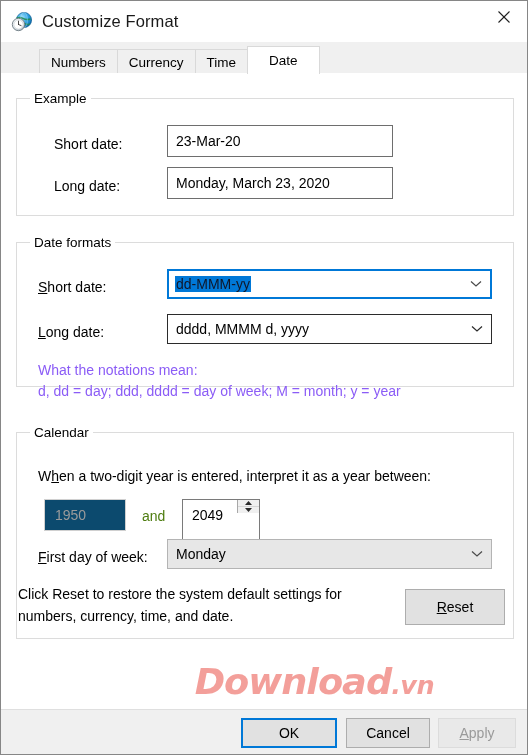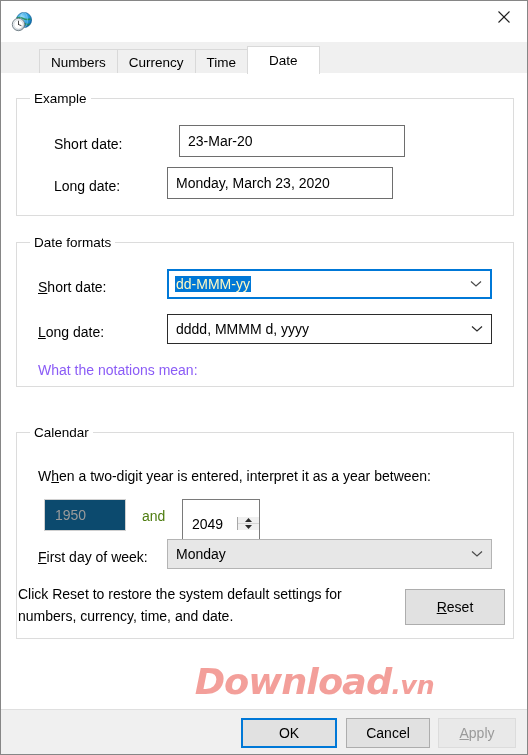--- a/index.html
+++ b/index.html
@@ -183,21 +183,21 @@
     padding-left: 8px;
     white-space: nowrap;
     overflow: hidden;
   }
   .combo .combo-text.selected-text {
     padding-left: 0;
     margin-left: 6px;
   }
   .combo .combo-text.selected-text span.hl {
     background: #0078d7;
-    color: #fef9c3;
+    color: #0f172a;
     padding: 1px 1px 2px 1px;
   }
   .combo .chev {
     flex: 0 0 auto;
     width: 28px;
     display: flex;
     align-items: center;
     justify-content: center;
   }
 
@@ -229,21 +229,21 @@
     padding-left: 10px;
     white-space: nowrap;
   }
   .spin-wrap {
     position: absolute;
     box-sizing: border-box;
     height: 49px;
     border: 1px solid #7a7a7a;
     background: #ffffff;
     display: flex;
-    align-items: center;
+    align-items: flex-start;
   }
   .spin-wrap .spin-value {
     flex: 1 1 auto;
     font-size: 14px;
     color: #000;
     line-height: 30px;
     padding-left: 9px;
     white-space: nowrap;
   }
   .spin-buttons {
@@ -375,20 +375,21 @@
         <circle cx="13" cy="9" r="7.6" fill="url(#gl)" stroke="#0b5c94" stroke-width="0.7"></circle>
         <path d="M5.6 7.2 Q9 5.6 12 7.4 Q15 9.2 19.6 8" stroke="#1f8a4c" stroke-width="1.5" fill="none" opacity="0.85"></path>
         <path d="M6.5 12.4 Q10 10.6 13.6 12.6 Q16.6 14.2 19 12.8" stroke="#1f8a4c" stroke-width="1.4" fill="none" opacity="0.8"></path>
         <ellipse cx="13" cy="9" rx="3.4" ry="7.6" fill="none" stroke="#bfe4f7" stroke-width="0.6" opacity="0.7"></ellipse>
         <circle cx="7.5" cy="13.5" r="6.2" fill="url(#cl)" stroke="#6f7d85" stroke-width="0.9"></circle>
         <circle cx="7.5" cy="13.5" r="4.6" fill="#ffffff" stroke="#b9c3c9" stroke-width="0.5"></circle>
         <line x1="7.5" y1="13.5" x2="7.5" y2="10.1" stroke="#333" stroke-width="0.9" stroke-linecap="round"></line>
         <line x1="7.5" y1="13.5" x2="10.1" y2="14.6" stroke="#333" stroke-width="0.9" stroke-linecap="round"></line>
       </svg>
     </div>
+    <div class="title-text">Customize Format</div>
     <div class="close-btn">
       <svg width="14" height="14" viewBox="0 0 14 14">
         <line x1="1.5" y1="1.5" x2="12.5" y2="12.5" stroke="#202020" stroke-width="1.1"></line>
         <line x1="12.5" y1="1.5" x2="1.5" y2="12.5" stroke="#202020" stroke-width="1.1"></line>
       </svg>
     </div>
   </div>
 
   <div class="tabstrip">
     <div class="tabs">
@@ -397,21 +398,21 @@
       <div class="tab">Time</div>
       <div class="tab active">Date</div>
     </div>
   </div>
 
   <div class="content">
 
     <fieldset class="group" id="group-example">
       <legend>Example</legend>
       <div class="row-label" style="left:37px; top:30px;">Short date:</div>
-      <div class="example-box" style="left:162px; top:19px; width:226px;">23-Mar-20</div>
+      <div class="example-box" style="left:150px; top:19px; width:226px;">23-Mar-20</div>
       <div class="row-label" style="left:37px; top:72px;">Long date:</div>
       <div class="example-box" style="left:150px; top:61px; width:226px;">Monday, March 23, 2020</div>
     </fieldset>
 
     <fieldset class="group" id="group-formats">
       <legend>Date formats</legend>
 
       <div class="row-label" style="left:21px; top:29px;"><span class="u">S</span><span>hort date:</span></div>
       <div class="combo focused" style="left:150px; top:19px; width:325px;">
         <div class="combo-text selected-text"><span class="hl">dd-MMM-yy</span></div>
@@ -426,20 +427,21 @@
       <div class="combo" style="left:150px; top:64px; width:325px;">
         <div class="combo-text">dddd, MMMM d, yyyy</div>
         <div class="chev">
           <svg width="12" height="8" viewBox="0 0 12 8">
               <path d="M1 1.5 L6 6 L11 1.5" stroke="#2b2b2b" stroke-width="1.2" fill="none"></path>
             </svg>
         </div>
       </div>
 
       <div class="notations" style="left:21px; top:110px;">What the notations mean:</div>
+      <div class="notations" style="left:21px; top:131px;">d, dd = day;  ddd, dddd = day of week;  M = month;  y = year</div>
     </fieldset>
 
     <fieldset class="group" id="group-calendar">
       <legend>Calendar</legend>
 
       <div class="cal-sentence" style="left:21px; top:28px;"><span>W</span><span class="u">h</span><span>en a two-digit year is entered, interpret it as a year between:</span></div>
 
       <div class="year-box" style="left:27px; top:59px; width:82px;">1950</div>
       <div class="and-text" style="left:125px; top:68px;">and</div>
       <div class="spin-wrap" style="left:165px; top:59px; width:78px;">

